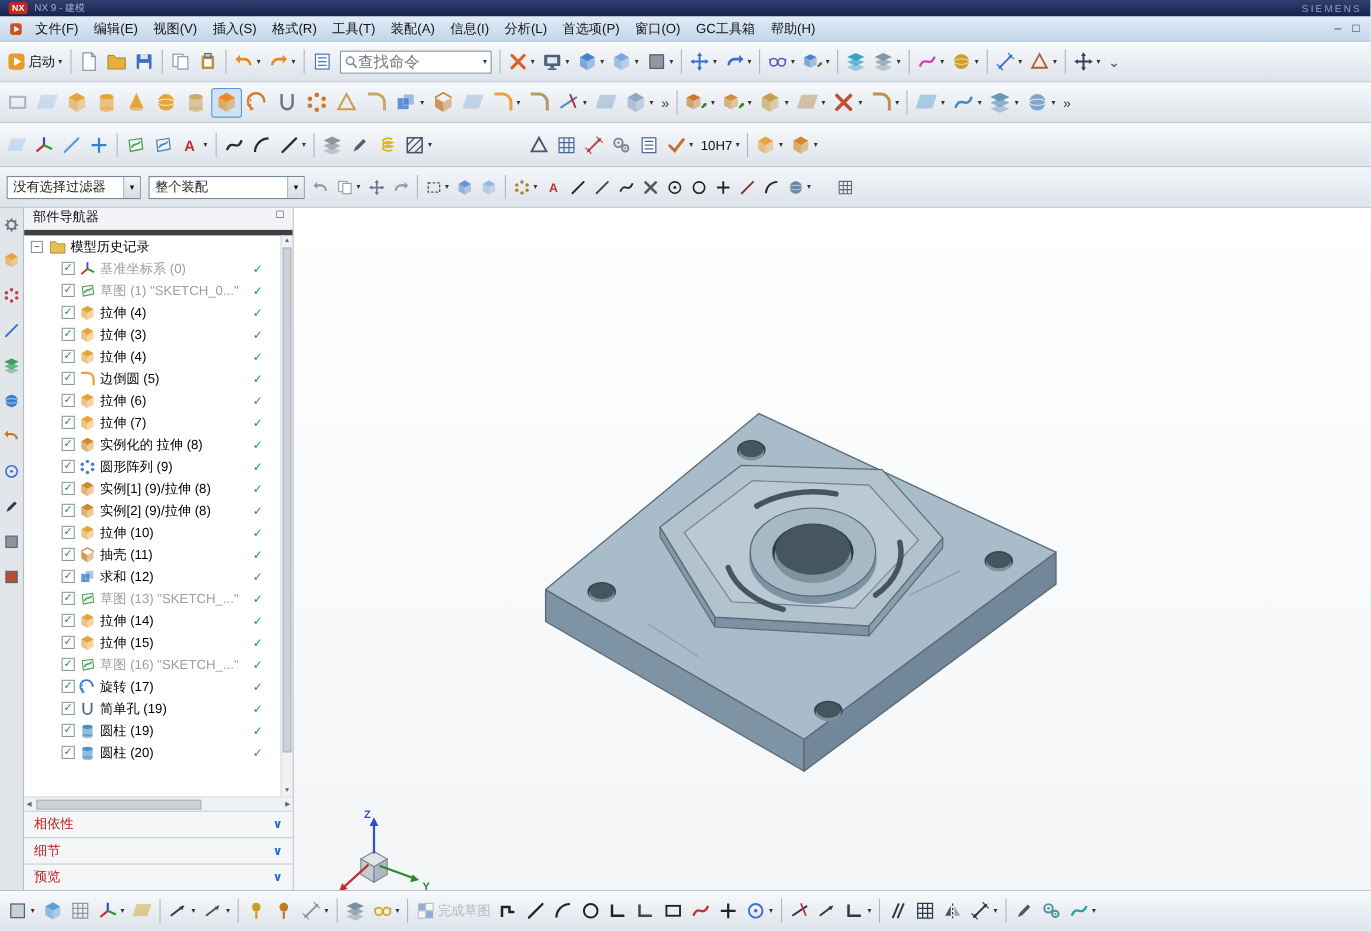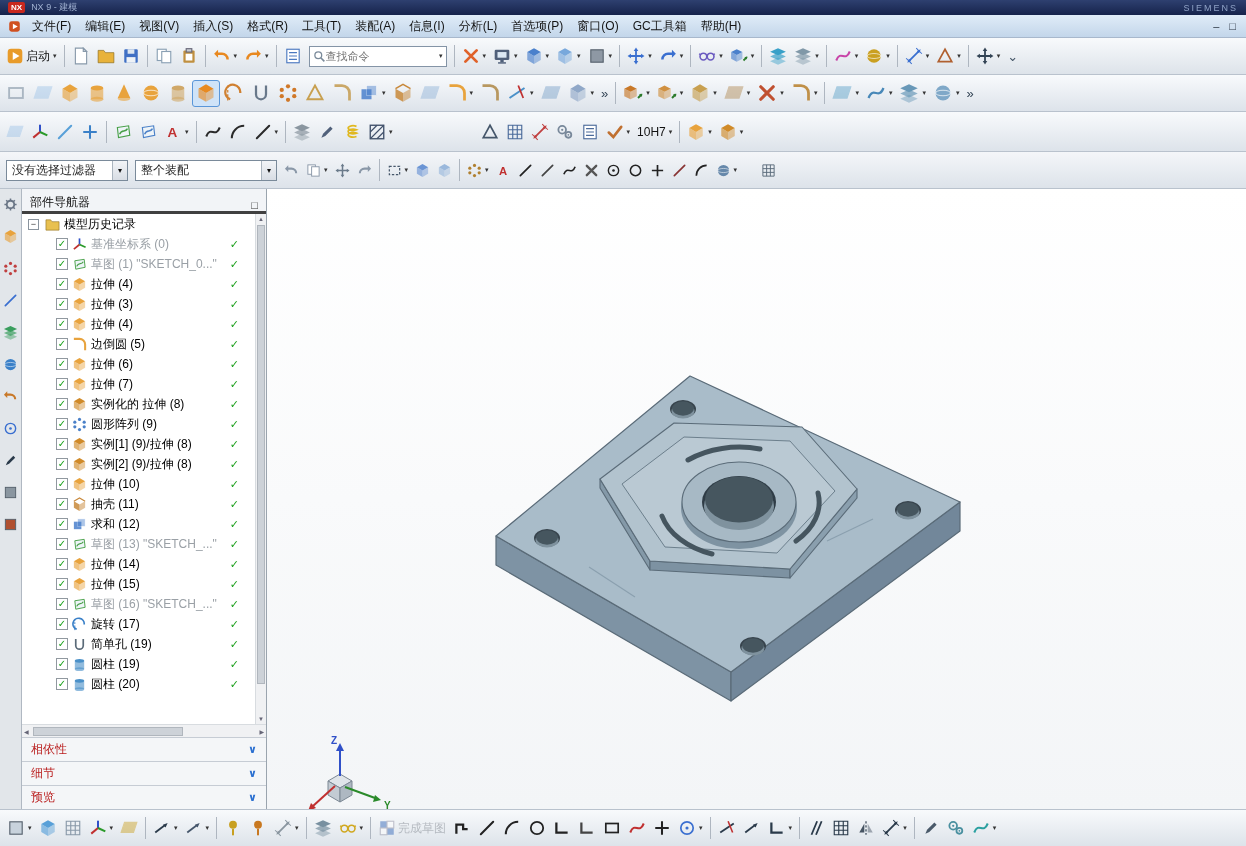--- a/index.html
+++ b/index.html
@@ -32,37 +32,37 @@
 #selbar .ic{width:15px;height:15px}
 #tbBottom .ic{width:18px;height:18px}
 .tbtn.active{background:#cfe3f8;border:1px solid #5a96d8}
 .tbtn.disabled{opacity:.55}
 .tb-sep{width:1px;height:22px;background:#aeb6c0;margin:0 3px;flex:0 0 auto}
 .dd{font-size:7px;color:#333;margin-left:1px}
 .tlabel{font-size:12px;color:#111}
 .glyph{font-size:13px;line-height:1}
 #searchbox{display:flex;align-items:center;background:#fff;border:1px solid #8494a6;height:21px;
   width:138px;margin:0 3px;padding:0 3px;flex:0 0 auto}
-#searchbox input{border:none;outline:none;flex:1;min-width:20px;font-size:11px;color:#333;font-family:inherit;background:transparent}
+#searchbox input{border:none;outline:none;flex:1;min-width:20px;font-size:14px;color:#333;font-family:inherit;background:transparent}
 #searchbox .ic{width:13px;height:13px}
 .dropdown{display:flex;align-items:center;background:#fff;border:1px solid #7a8a9a;height:21px;
   margin:0 3px;flex:0 0 auto}
 .dropdown .dd-value{flex:1;padding:0 5px;font-size:12px;color:#222;overflow:hidden}
 .dropdown .dd-btn{width:15px;text-align:center;background:linear-gradient(#f2f4f7,#d8dde4);
   border-left:1px solid #aab4be;font-size:8px;align-self:stretch;display:flex;align-items:center;justify-content:center}
 #dd-filter{width:122px}#dd-scope{width:142px}
 
 
 #main{flex:1;display:flex;min-height:0}
 #resbar{width:22px;background:#e2e6ea;border-right:1px solid #b0b8c2;display:flex;flex-direction:column;
   align-items:center;padding-top:8px;gap:14px;flex:0 0 auto}
 #resbar .ic{width:15px;height:15px}
 #navigator{width:245px;background:#fff;border-right:1px solid #9aa4ae;display:flex;flex-direction:column;flex:0 0 auto}
-#nav-header{height:25px;background:#f2f4f7;display:flex;align-items:flex-end;justify-content:space-between;
-  padding:0 8px;border-bottom:3px solid #404040;font-size:12px}
+#nav-header{height:25px;background:#f2f4f7;display:flex;align-items:flex-start;justify-content:space-between;
+  padding:0 8px;border-bottom:5px solid #404040;font-size:12px}
 #nav-float{color:#333;font-size:11px}
 #nav-colhead{height:20px;background:linear-gradient(#fcfdfe,#e9edf2);border-bottom:1px solid #cfd5dc;
   display:flex;align-items:center;padding:0 8px;color:#222;position:relative}
 #nav-colhead .sortmark{font-size:8px;margin-left:6px;color:#444}
 #col-latest{position:absolute;right:14px}
 #tree{flex:1;overflow:hidden;position:relative}
 #tree-rows{position:absolute;left:0;top:0;right:11px;bottom:0;overflow:hidden}
 .trow{height:20px;display:flex;align-items:center;gap:4px;padding-left:34px;position:relative;white-space:nowrap}
 .trow.root{padding-left:6px}
 .expander{width:11px;height:11px;border:1px solid #8a949e;background:#fff;font-size:9px;line-height:9px;

